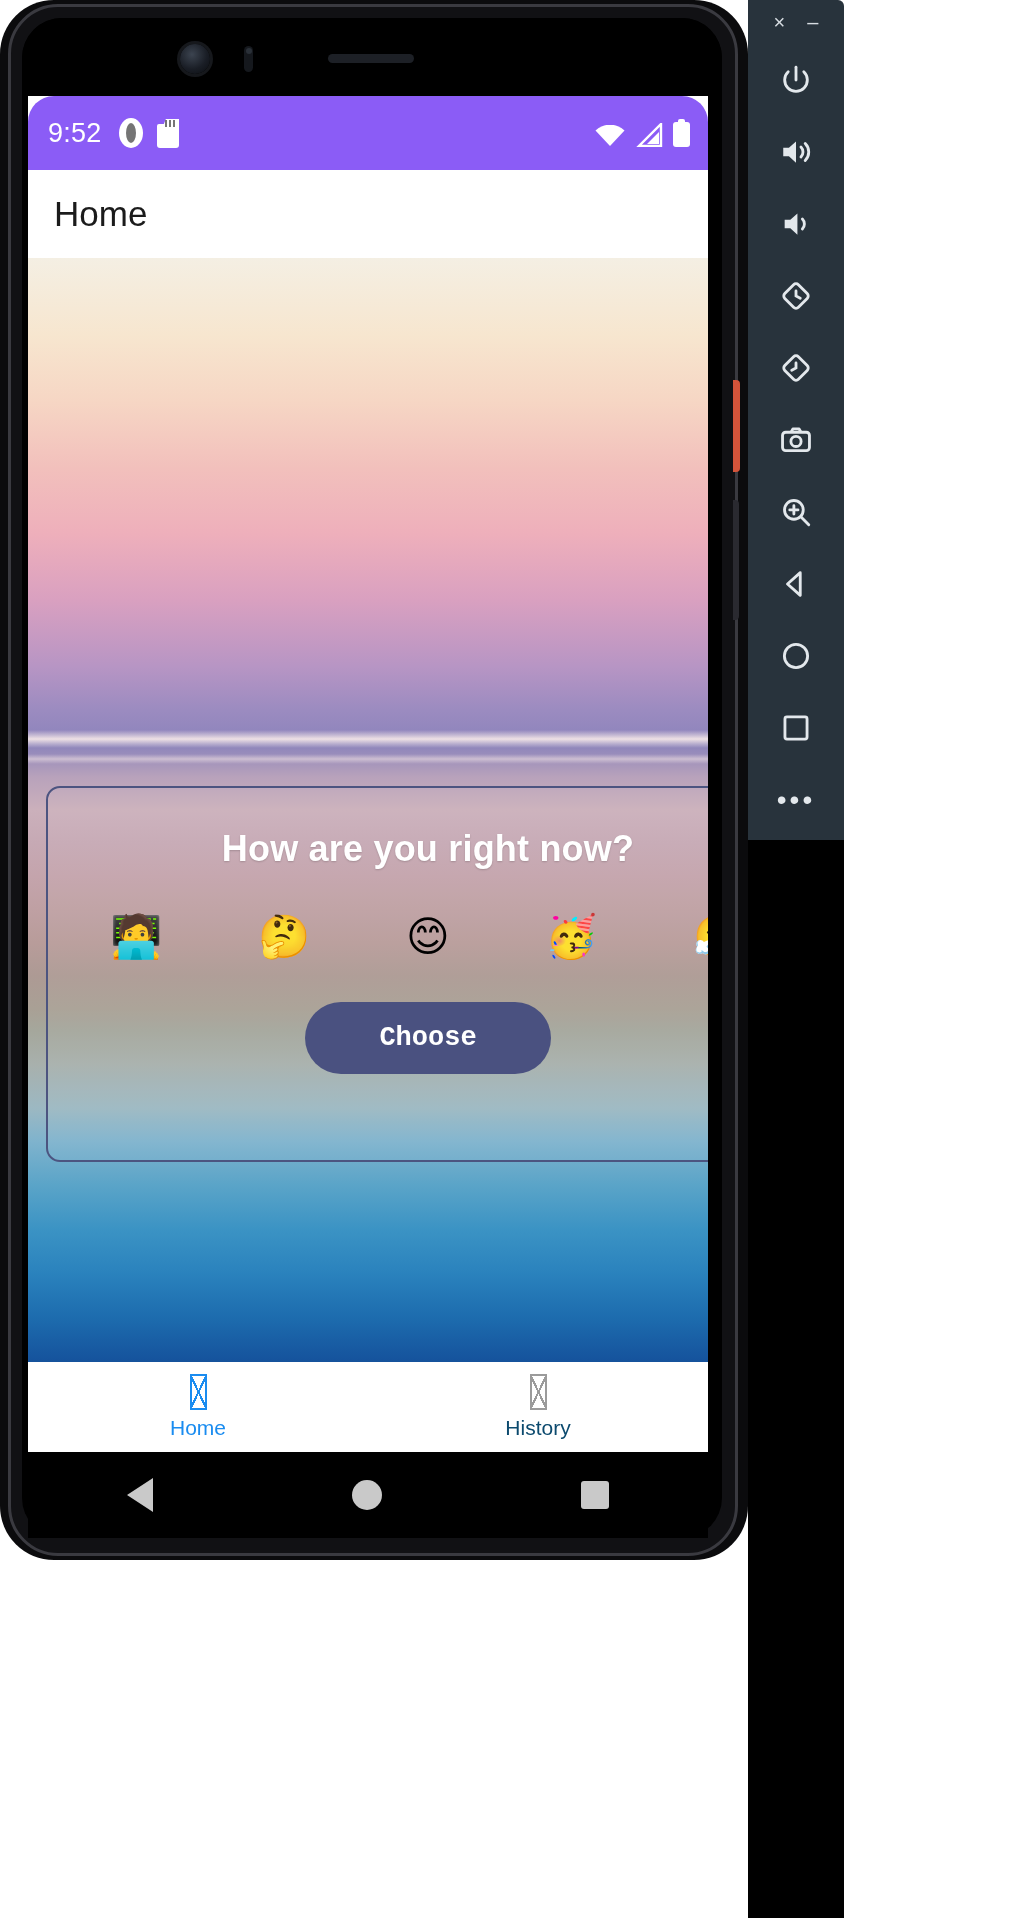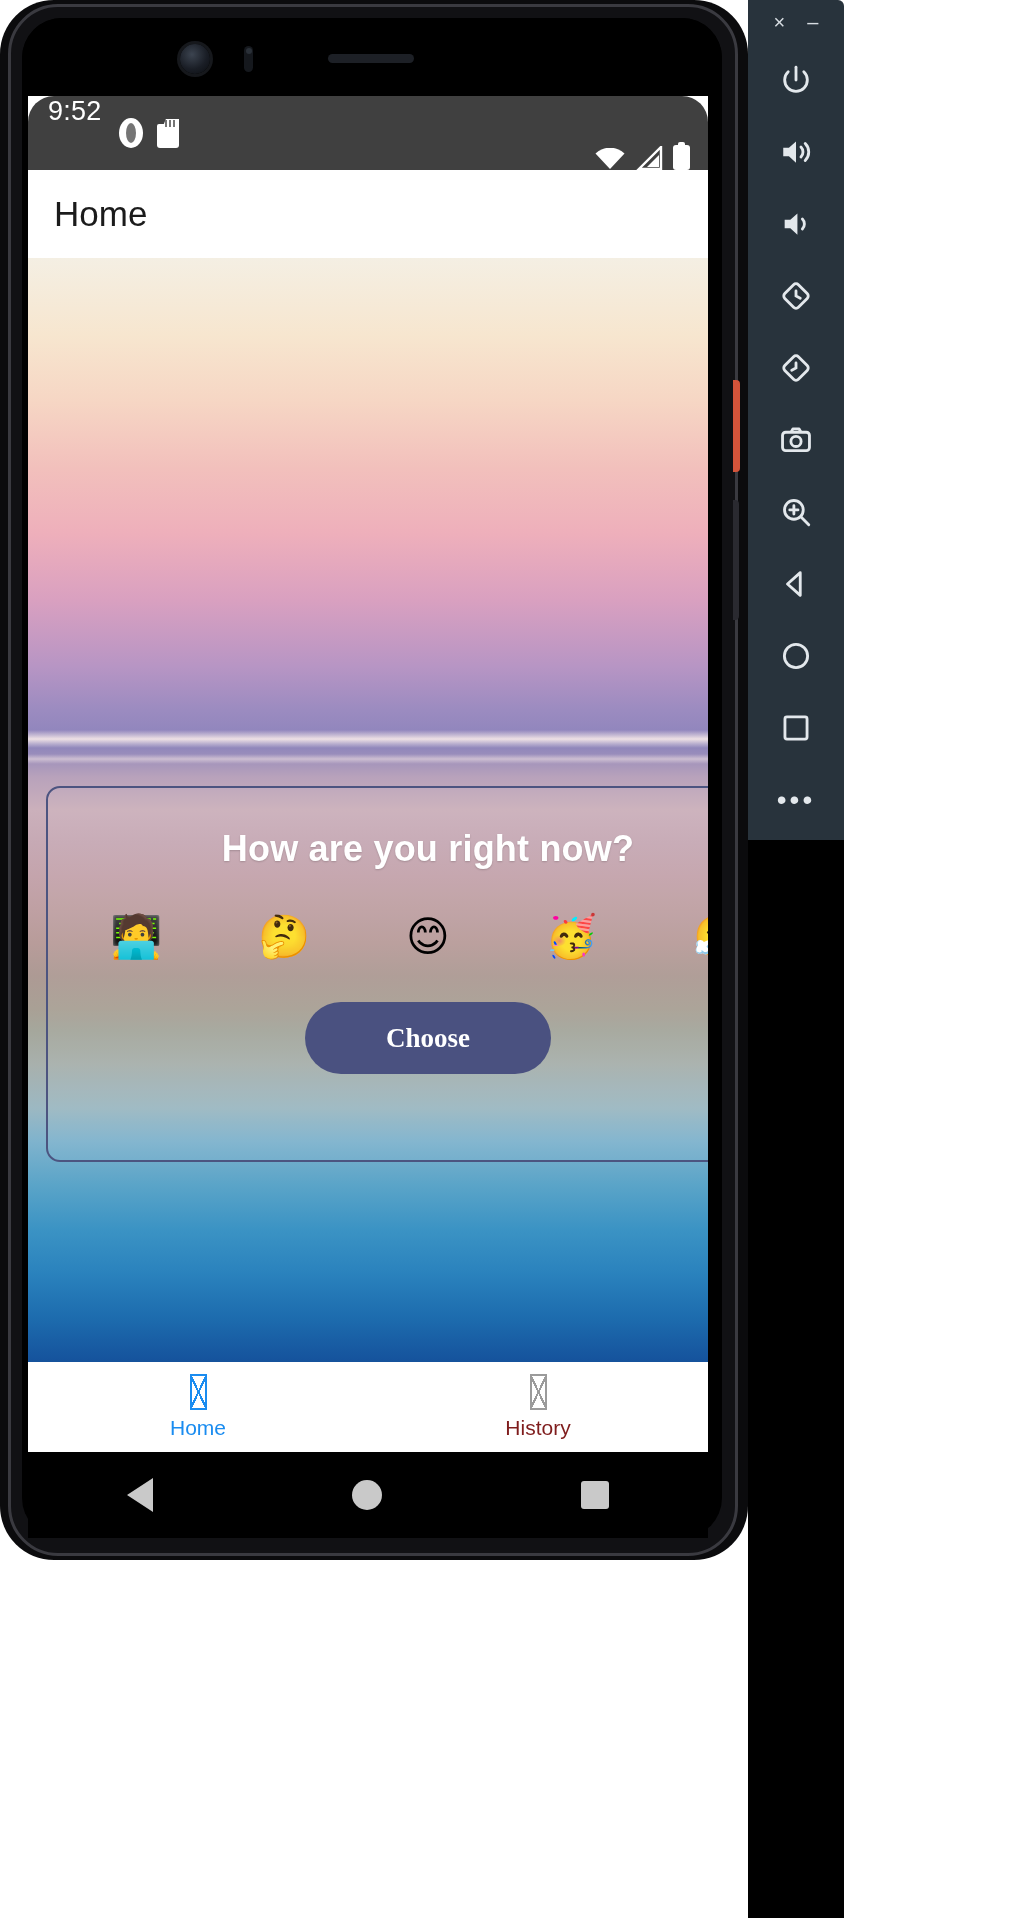--- a/index.html
+++ b/index.html
@@ -62,23 +62,23 @@
   
   .app {
     position: absolute; left: 28px; top: 96px;
     width: 680px; height: 1356px;
     overflow: hidden;
     background: #fff;
   }
   
   .statusbar {
     position: relative; width: 680px; height: 74px;
-    background: #404040;
+    background: #8b5cf6;
     border-top-left-radius: 26px; border-top-right-radius: 26px;
-    display: flex; 
+    display: flex; align-items: center;
     padding: 0 18px 0 20px;
     color: #fff;
   }
   .sb-time { font-size: 27px; font-weight: 400; letter-spacing: .2px; }
   .sb-left-icons { display: flex; align-items: center; gap: 14px; margin-left: 18px; }
   .sb-spacer { flex: 1; }
   .sb-right-icons { display: flex; align-items: flex-end; gap: 10px; }
 
   .icon-alarmish { width: 24px; height: 30px; position: relative; }
   .icon-alarmish::before{
@@ -190,21 +190,21 @@
     font-size: 42px; line-height: 1;
     background: transparent; border: none; cursor: pointer;
     font-family: "DejaVu Sans", sans-serif;
   }
   .choose-btn {
     margin-top: 44px;
     width: 246px; height: 72px;
     background: #4a5180; color: #ffffff;
     border: none; border-radius: 36px;
     font-size: 27px; font-weight: bold;
-    font-family: Liberation Serif, serif;
+    font-family: Liberation Mono, monospace;
     cursor: pointer;
   }
 
   
   .bottomnav {
     width: 680px; height: 90px; background: #ffffff;
     display: flex; align-items: center;
   }
   .nav-item {
     flex: 1; display: flex; flex-direction: column;
@@ -226,21 +226,21 @@
   .nav-glyph::after{
     background: linear-gradient(to bottom right, transparent calc(50% - 1px), #9b9b9b calc(50% - 1px), #9b9b9b calc(50% + 1px), transparent calc(50% + 1px));
   }
   .nav-item.active .nav-glyph { border-color: #1a8cf0; }
   .nav-item.active .nav-glyph::before{
     background: linear-gradient(to top right, transparent calc(50% - 1px), #1a8cf0 calc(50% - 1px), #1a8cf0 calc(50% + 1px), transparent calc(50% + 1px));
   }
   .nav-item.active .nav-glyph::after{
     background: linear-gradient(to bottom right, transparent calc(50% - 1px), #1a8cf0 calc(50% - 1px), #1a8cf0 calc(50% + 1px), transparent calc(50% + 1px));
   }
-  .nav-label { font-size: 21px; color: #7f1d1d; }
+  .nav-label { font-size: 21px; color: #0c4a6e; }
   .nav-item.active .nav-label { color: #1a8cf0; }
 
   
   .sysnav {
     position: absolute; left: 28px; top: 1452px;
     width: 680px; height: 86px; background: #000;
     display: flex; align-items: center; justify-content: space-around;
   }
   .sys-back {
     width: 0; height: 0;

